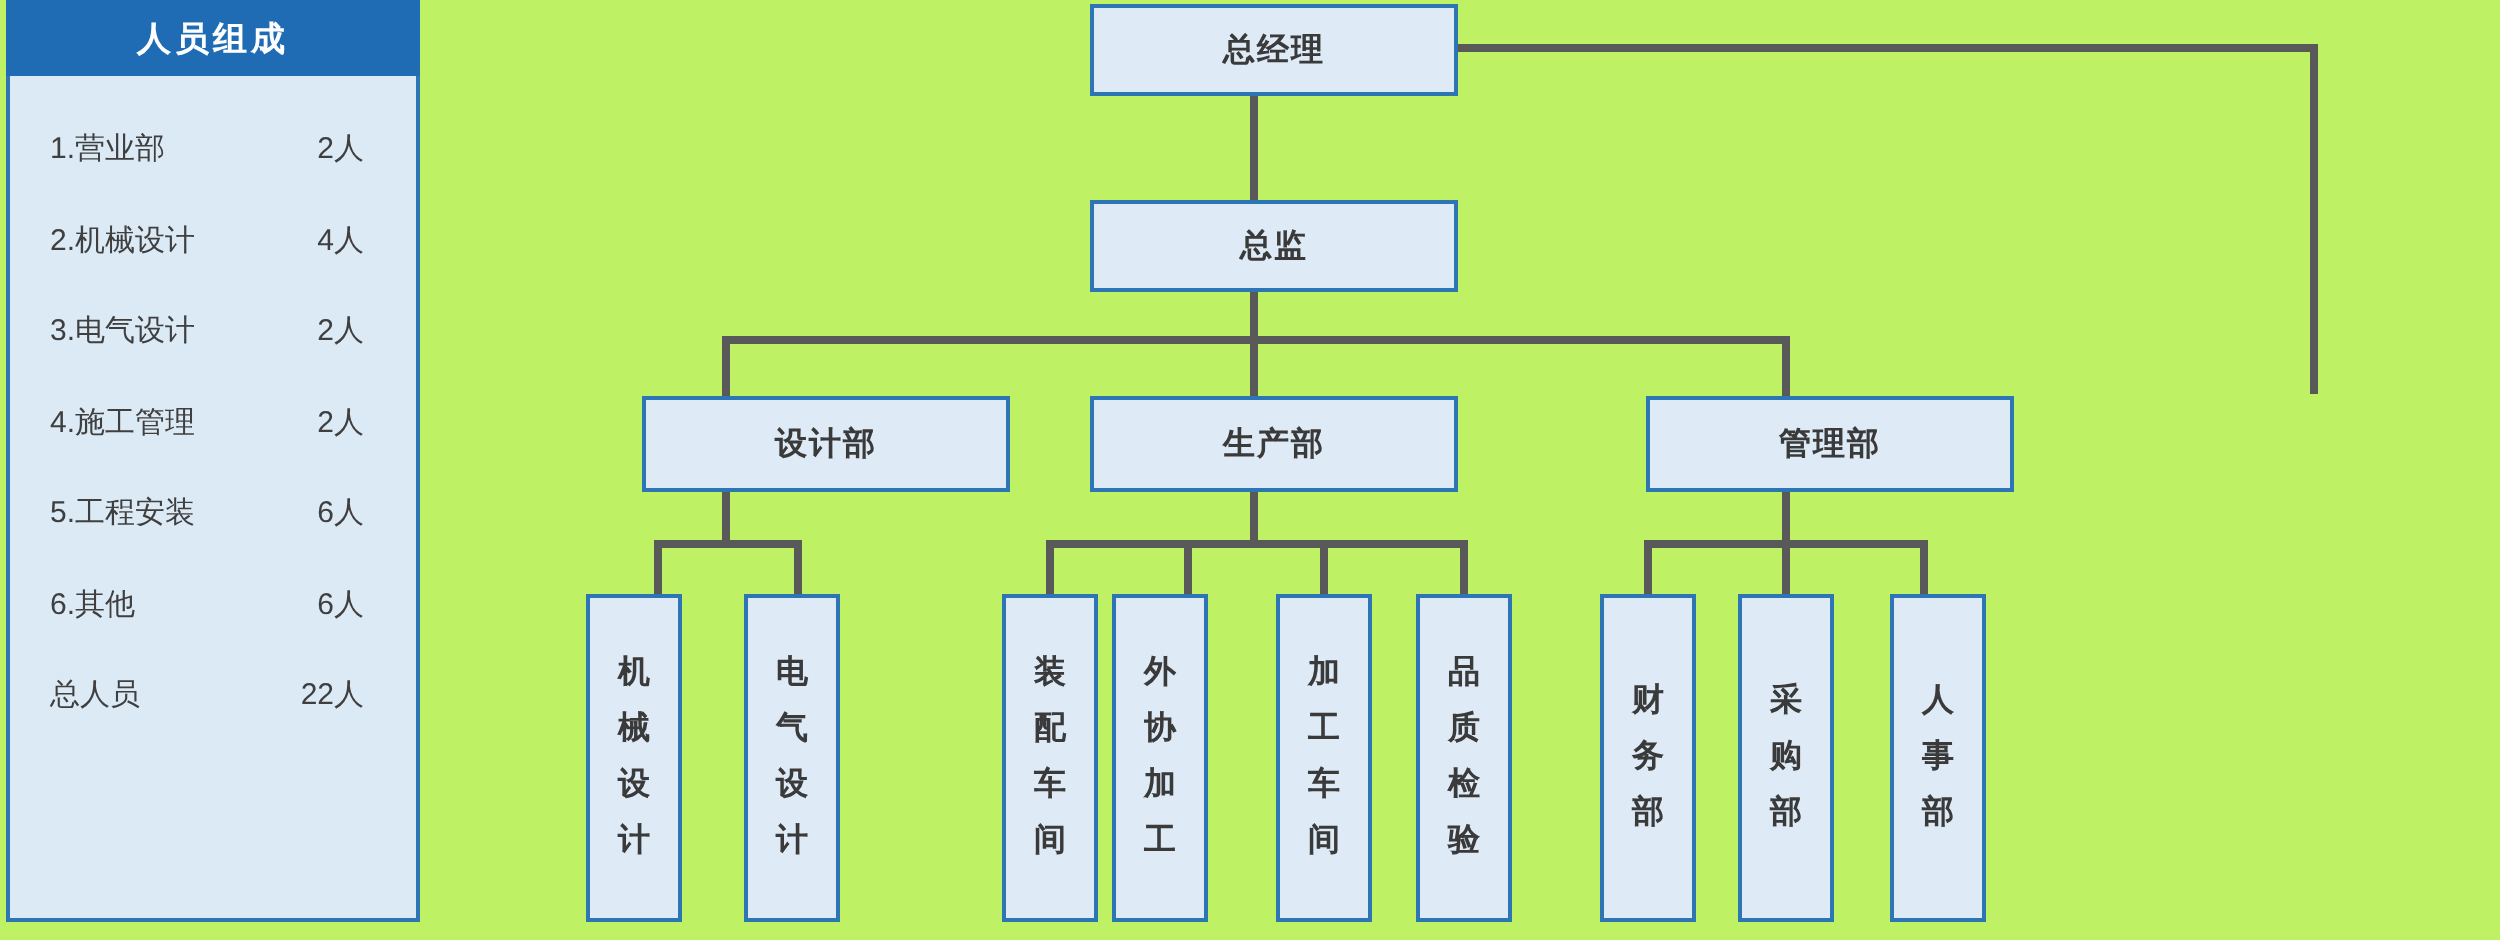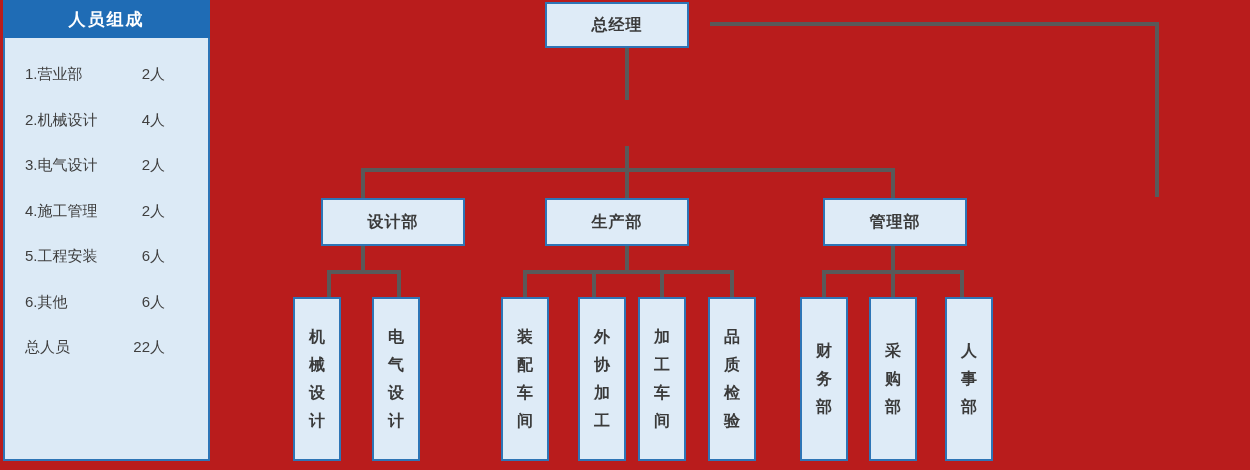--- a/index.html
+++ b/index.html
@@ -4,21 +4,21 @@
 <style>
   * { margin:0; padding:0; box-sizing:border-box; }
   body {
     font-family: "Liberation Sans", "DejaVu Sans", sans-serif;
     background:#ffffff;
   }
   .canvas {
     position:relative;
     width:1250px;
     height:470px;
-    background:#b91c1c;
+    background:#bef264;
     overflow:hidden;
   }
 
   
   .sidebar {
     position:absolute;
     left:3px; top:0;
     width:207px; height:461px;
   }
   .sidebar-header {
@@ -31,35 +31,35 @@
     display:flex;
     align-items:center;
     justify-content:center;
   }
   .sidebar-body {
     position:absolute;
     top:38px; left:0; right:0; bottom:0;
     background:#dceaf6;
     border:2px solid #2e75b6;
     border-top:none;
-    padding:14px 43px 0 20px;
+    padding:14px 26px 0 20px;
   }
   .srow {
     height:45.5px;
     display:flex;
     align-items:center;
     justify-content:space-between;
     color:#3f3f3f;
     font-size:15px;
   }
 
   
   .box {
     position:absolute;
-    width:144px;
+    width:184px;
     height:46px;
     background:#deebf7;
     border:2px solid #2e75b6;
     display:flex;
     align-items:center;
     justify-content:center;
     font-size:16px;
     font-weight:bold;
     color:#3a3a3a;
     letter-spacing:1px;
@@ -152,36 +152,37 @@
   <div class="vline" style="left:660px;top:270px;height:27px;"></div>
   <div class="vline" style="left:730px;top:270px;height:27px;"></div>
 
   <div class="vline" style="left:891px;top:246px;height:26px;"></div>
   <div class="hline" style="left:822px;top:270px;width:142px;"></div>
   <div class="vline" style="left:822px;top:270px;height:27px;"></div>
   <div class="vline" style="left:891px;top:270px;height:27px;"></div>
   <div class="vline" style="left:960px;top:270px;height:27px;"></div>
 
   <div class="box" style="left:545px;top:2px;">总经理</div>
+  <div class="box" style="left:545px;top:100px;">总监</div>
 
   <div class="box lvl3" style="left:281px;top:198px;margin-left:40px;">设计部</div>
   <div class="box lvl3" style="left:545px;top:198px;">生产部</div>
   <div class="box lvl3" style="left:811px;top:198px;margin-left:12px;">管理部</div>
 
   <div class="vbox" style="left:293px;">
     <span class="vtext">机械设计</span>
   </div>
   <div class="vbox" style="left:372px;">
     <span class="vtext">电气设计</span>
   </div>
 
   <div class="vbox" style="left:501px;justify-content:center;">
     <span class="vtext">装配车间</span>
   </div>
-  <div class="vbox" style="left:578px;">
+  <div class="vbox" style="left:556px;">
     <span class="vtext">外协加工</span>
   </div>
   <div class="vbox" style="left:708px;">
     <span class="vtext">品质检验</span>
   </div>
   <div class="vbox" style="left:638px;">
     <span class="vtext">加工车间</span>
   </div>
 
   <div class="vbox" style="left:800px;">

